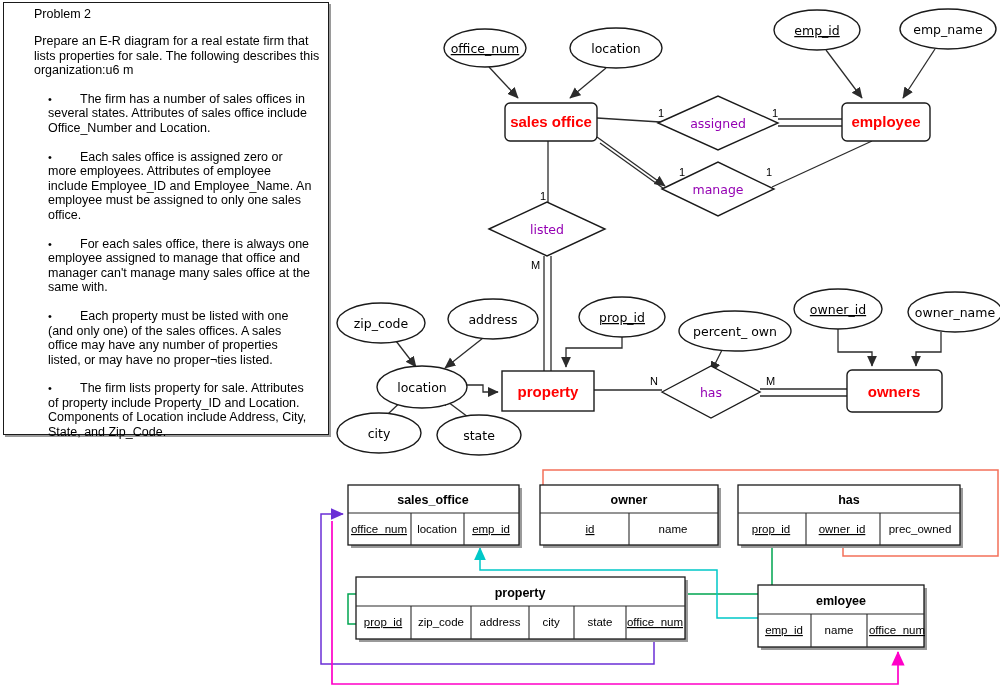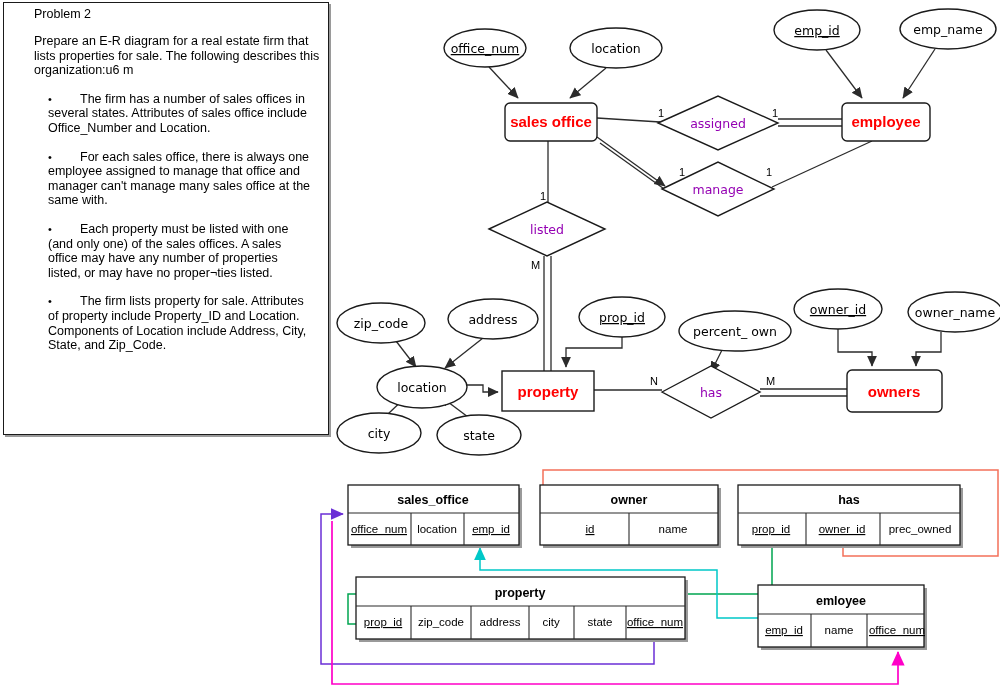--- a/index.html
+++ b/index.html
@@ -110,20 +110,21 @@
 </head>
 <body>
 
 <div id="page">
 
   <div id="problem-panel">
     <div id="problem-inner">
       <p class="p-title">Problem 2</p>
       <p class="p-para">Prepare an E-R diagram for a real estate firm that lists properties for sale. The following describes this organization:u6  m</p>
       <p class="p-bullet"><span class="bdot">•</span><span>The firm has a number of sales offices in several states. Attributes of sales office include Office_Number and Location.</span></p>
+      <p class="p-bullet"><span class="bdot">•</span><span>Each sales office is assigned zero or more employees. Attributes of employee include Employee_ID  and Employee_Name. An employee must be assigned to only one sales office.</span></p>
       <p class="p-bullet"><span class="bdot">•</span><span>For each sales office, there is always one employee assigned to manage that office and manager can't manage many sales office at the same with.</span></p>
       <p class="p-bullet"><span class="bdot">•</span><span>Each property must be listed with one (and only one) of the sales offices. A sales office may have any number of properties listed, or may have no proper¬ties listed.</span></p>
       <p class="p-bullet"><span class="bdot">•</span><span>The firm lists property for sale. Attributes of property include Property_ID and Location. Components of Location include Address, City, State, and Zip_Code.</span></p>
     </div>
   </div>
 
   <svg id="er-svg" viewBox="0 0 1000 695">
     <defs>
       <marker id="arrK" markerWidth="9" markerHeight="9" refX="8" refY="4.5" orient="auto">
         <path d="M0,0.6 L8.6,4.5 L0,8.4 z" fill="#2b2b2b"></path>

